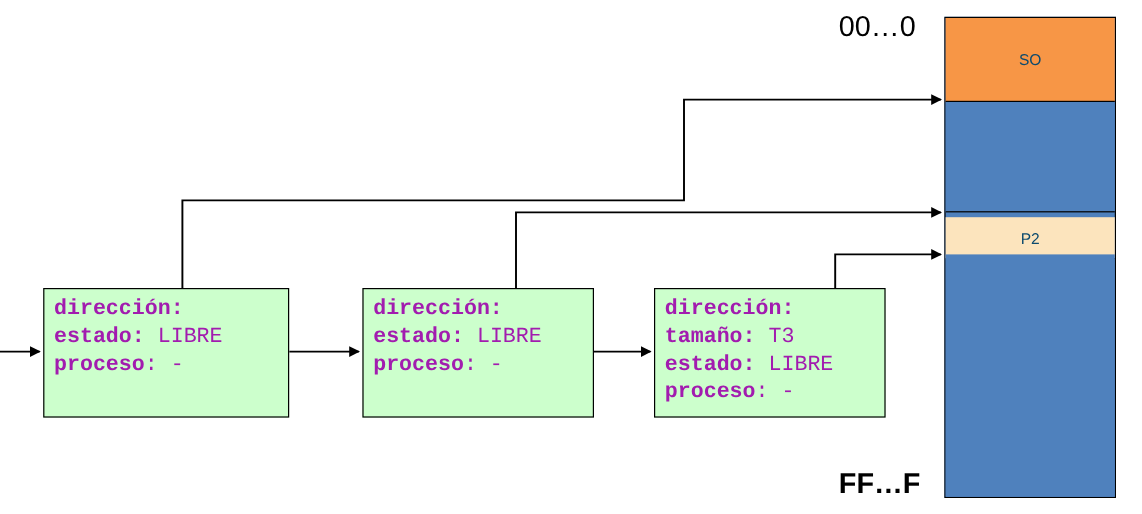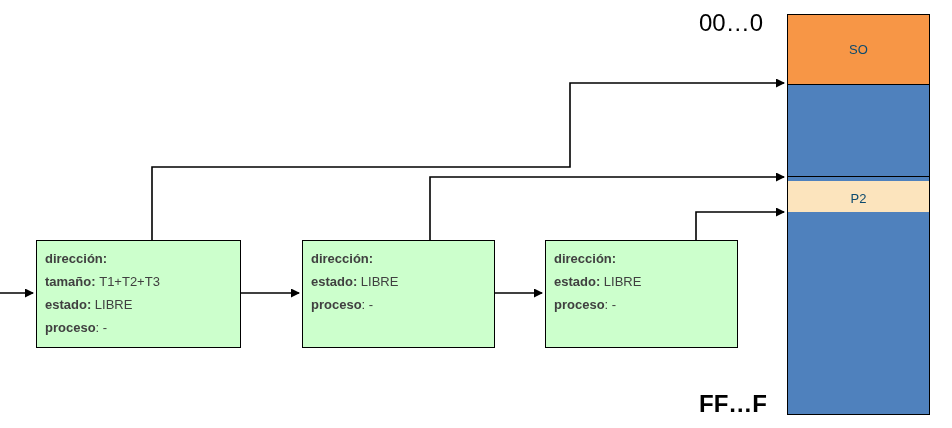--- a/index.html
+++ b/index.html
@@ -13,24 +13,25 @@
   svg.wires{position:absolute;left:0;top:0;width:952px;height:428px;overflow:visible;}
 
   .node{
     position:absolute;
     background:#ccffcc;
     border:1px solid #000000;
     box-sizing:border-box;
     padding:6px 0 0 8px;
   }
   .node .line{
-    font-size:13px;
+    font-size:18px;
     line-height:23px;
-    color:#404040;
+    color:#a21caf;
     white-space:nowrap;
+    font-family:Liberation Mono, monospace;
   }
   .node .k{font-weight:bold;}
   .node .v{font-weight:normal;}
 
   .membar{
     position:absolute;
     left:787px;top:14px;
     width:143px;height:401px;
     border:1px solid #000;
     box-sizing:border-box;
@@ -80,23 +81,20 @@
     <path d="M430,262 L430,177 L784,177" stroke="#000000" stroke-width="1.6" fill="none" marker-end="url(#arrowhead)"></path>
 
     <path d="M696,258 L696,212 L784,212" stroke="#000000" stroke-width="1.6" fill="none" marker-end="url(#arrowhead)"></path>
   </svg>
 
   <div class="node" style="left:36px;top:240px;width:205px;height:108px;">
     <div class="line">
       <span class="k">dirección:</span><span class="v"></span>
     </div>
     <div class="line">
-      <span class="k">tamaño:</span>&nbsp;<span class="v">T1+T2+T3</span>
-    </div>
-    <div class="line">
       <span class="k">estado:</span>&nbsp;<span class="v">LIBRE</span>
     </div>
     <div class="line">
       <span class="k">proceso</span><span class="v">: -</span>
     </div>
   </div>
 
   <div class="node" style="left:302px;top:240px;width:193px;height:108px;">
     <div class="line">
       <span class="k">dirección:</span><span class="v"></span>
@@ -107,20 +105,23 @@
     <div class="line">
       <span class="k">proceso</span><span class="v">: -</span>
     </div>
   </div>
 
   <div class="node" style="left:545px;top:240px;width:193px;height:108px;">
     <div class="line">
       <span class="k">dirección:</span><span class="v"></span>
     </div>
     <div class="line">
+      <span class="k">tamaño:</span>&nbsp;<span class="v">T3</span>
+    </div>
+    <div class="line">
       <span class="k">estado:</span>&nbsp;<span class="v">LIBRE</span>
     </div>
     <div class="line">
       <span class="k">proceso</span><span class="v">: -</span>
     </div>
   </div>
 
   <div class="addr top">00…0</div>
   <div class="addr bottom">FF…F</div>
 

